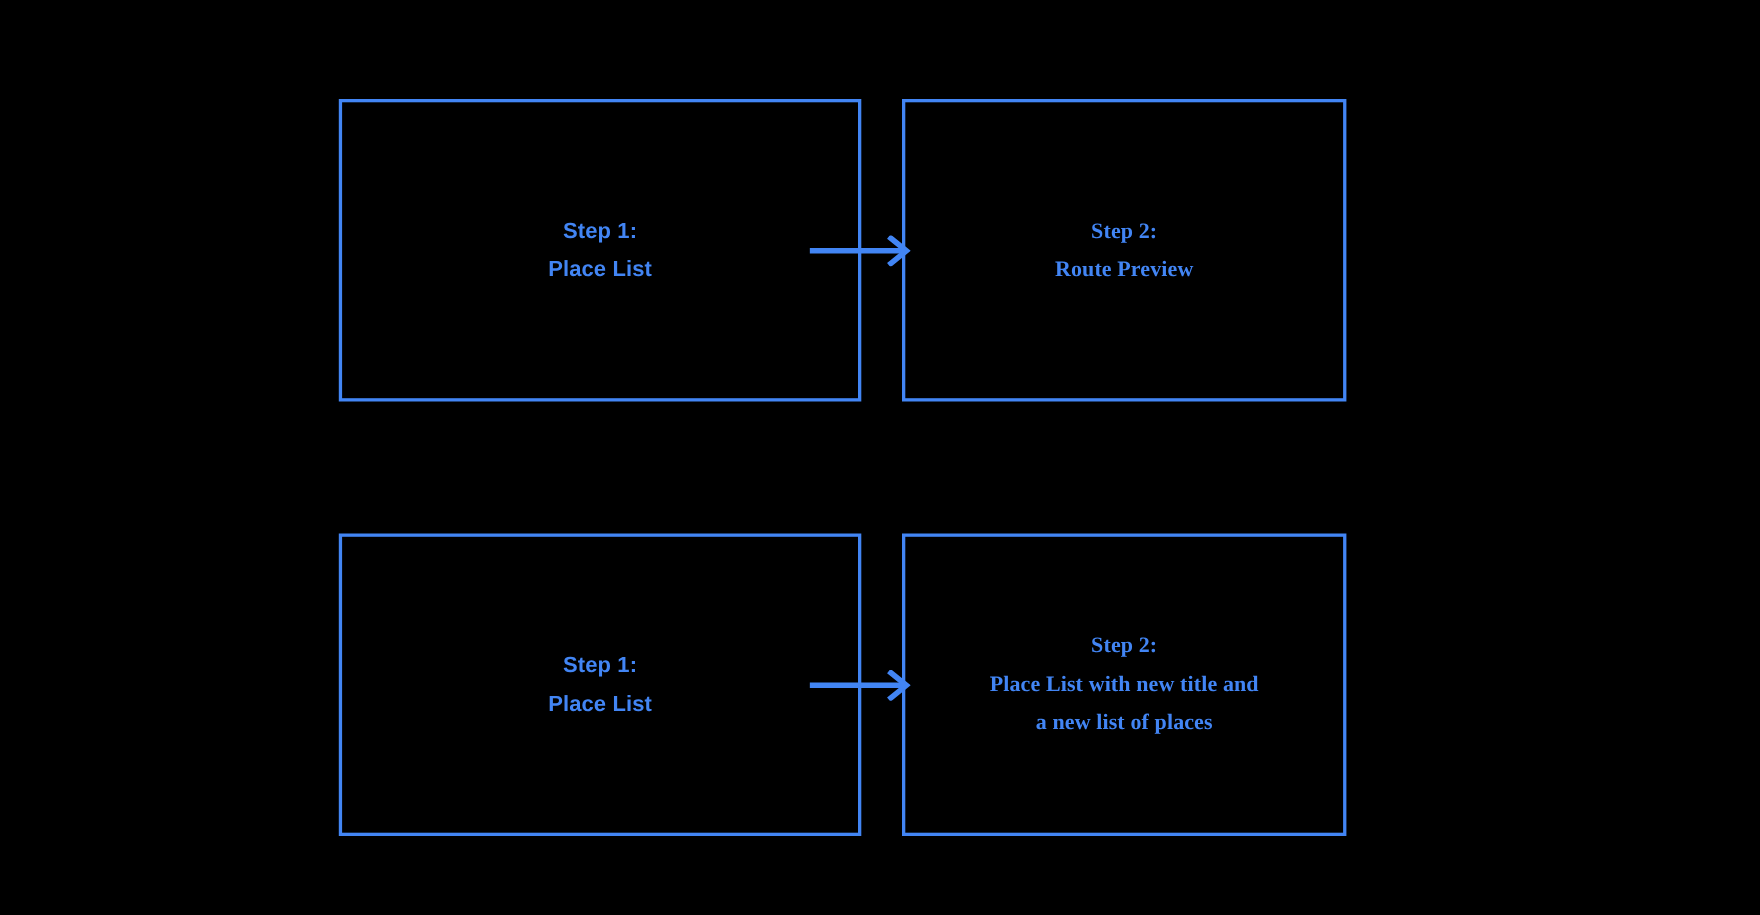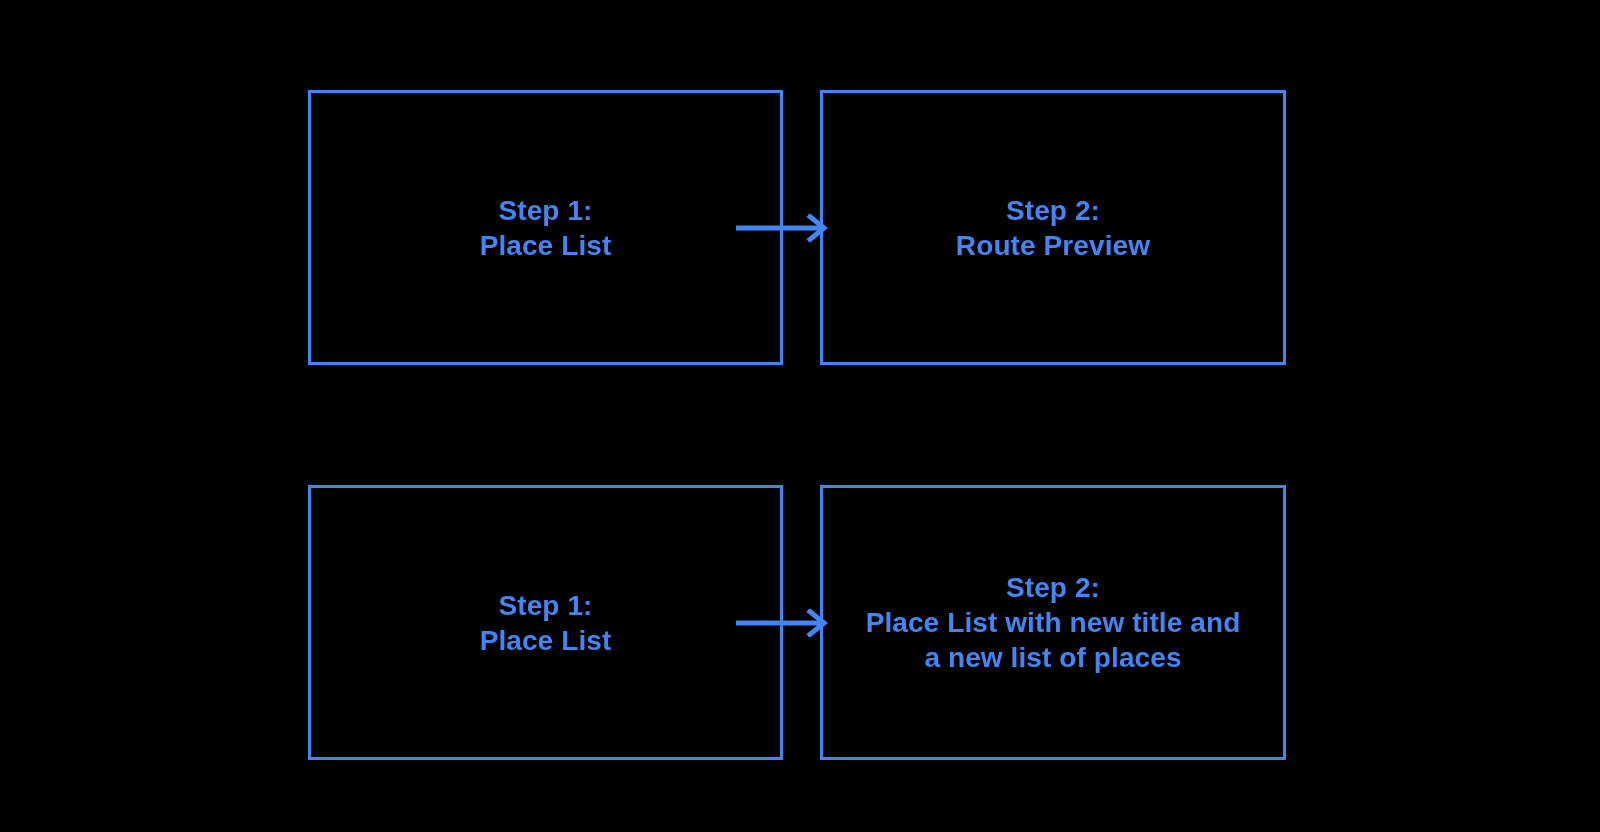--- a/index.html
+++ b/index.html
@@ -35,25 +35,25 @@
     height: 275px;
     box-sizing: border-box;
     border: 3px solid #4285f4;
     background: transparent;
     display: flex;
     align-items: center;
     justify-content: center;
     text-align: center;
   }
   .step-box.box-left  { left: 308px;  width: 475px; }
-  .step-box.box-right { left: 820px;  width: 466px; }
+  .step-box.box-right { left: 820px;  width: 404px; font-family: Liberation Serif, serif; }
 
   .step-label {
     color: #4285f4;
-    font-size: 28px;
+    font-size: 20px;
     font-weight: bold;
     line-height: 35px;
     letter-spacing: 0.1px;
     white-space: pre-line;
     padding: 0 14px;
   }
 
   
   .connector {
     position: absolute;

